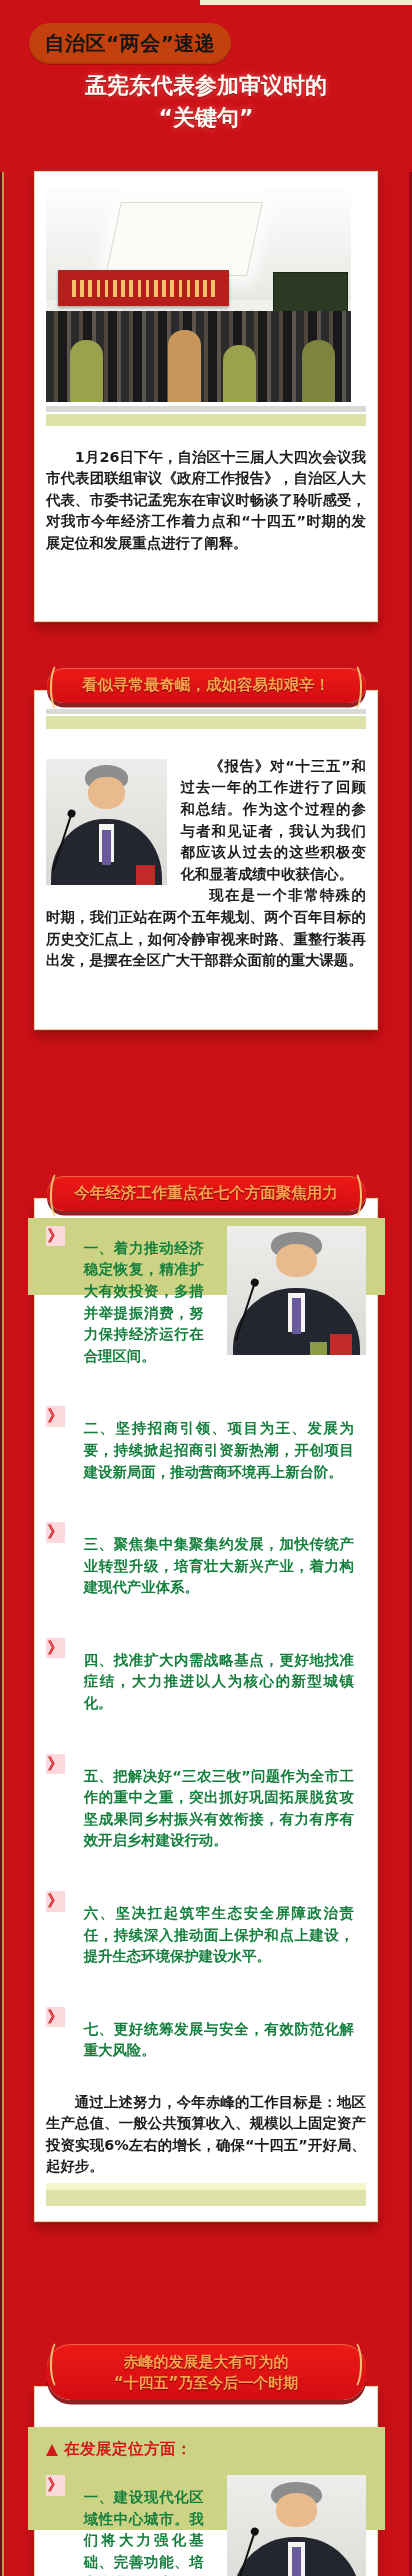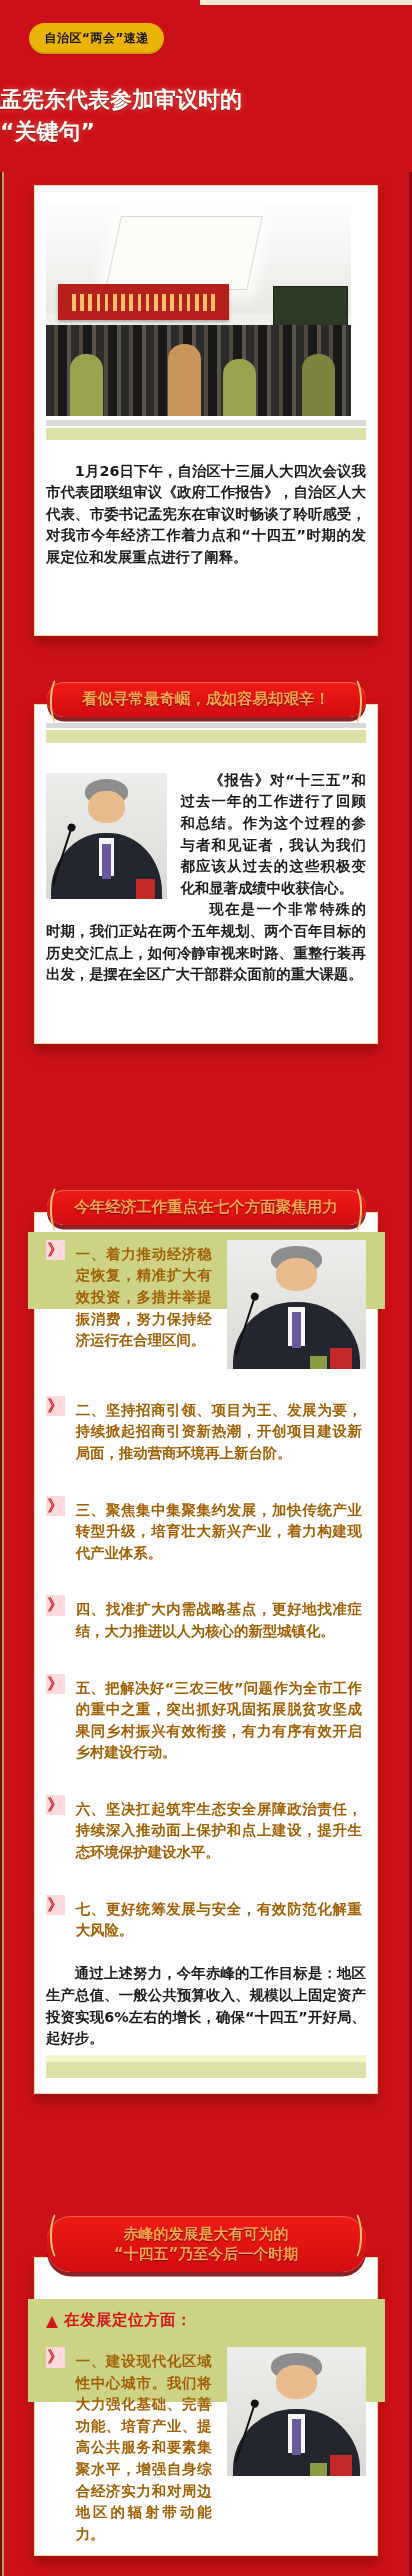--- a/index.html
+++ b/index.html
@@ -3,24 +3,24 @@
 <meta charset="utf-8">
 <style>
   html,body{margin:0;padding:0;}
   body{font-family:"DejaVu Sans",sans-serif;}
   #page{position:relative;width:412px;height:3696px;background:#cb1117;overflow:hidden;}
   .top-strip{position:absolute;top:0;right:0;width:212px;height:4.6px;background:#f3ead0;}
   .edge-left{position:absolute;left:0;top:172px;height:3491px;width:4.1px;
     background:linear-gradient(to right,#6f0d10 0,#6f0d10 2.1px,#c59a4b 2.1px,#c59a4b 3.6px,rgba(0,0,0,0) 3.6px);}
   .edge-right{position:absolute;right:0;top:172px;height:3491px;width:3.1px;background:rgba(100,8,12,.55);}
 
-  .badge{display:inline-block;margin:23px 0 0 29px;background:#eab308;color:#161616;
-    font-size:12px;font-weight:bold;padding:7.2px 15.5px;border-radius:23px;letter-spacing:0.5px;
+  .badge{display:inline-block;margin:23px 0 0 29px;background:#c2410c;color:#161616;
+    font-size:20px;font-weight:bold;padding:7.2px 15.5px;border-radius:23px;letter-spacing:0.5px;
     box-shadow:inset 0 -2.1px 0 rgba(0,0,0,.10), 0 1px 0 rgba(120,0,0,.35);}
-  .title{margin-top:30px;color:#fffdf6;font-size:22px;font-weight:bold;line-height:1.42;
+  .title{margin-top:6px;text-align:center;color:#fffdf6;font-size:22px;font-weight:bold;line-height:1.42;
     text-shadow:0 1px 1.5px rgba(120,0,0,.65),0 0 6.2px rgba(255,170,170,.55);}
 
   .card{position:relative;margin:0 auto;width:342px;background:#ffffff;border:1px solid #e6d6a6;
     box-shadow:0 0 0 1px rgba(175,70,45,.25),0 7.2px 11.3px rgba(80,0,0,.38);z-index:1;}
   .card-inner{padding:0 11px;}
   .c1{margin-top:38px;} .c1 .card-inner{padding-top:17.5px;padding-bottom:66px;}
   .c2 .card-inner{padding-top:18.5px;padding-bottom:57px;}
   .c3 .card-inner{padding-top:27px;padding-bottom:15.5px;}
   .c4 .card-inner{padding-top:52px;padding-bottom:6.2px;}
 
@@ -83,21 +83,21 @@
   .row .txt{flex:1;}
   .row .photo-col{flex:0 0 139px;}
   .row1{margin-top:0;position:relative;}
   .row1::before{content:"";position:absolute;left:-18.5px;right:-18.5px;top:-8.2px;height:77px;background:#cdd385;}
   .row1>*{position:relative;}
 
   .item{display:flex;align-items:flex-start;margin-top:27px;}
   .c4 .item{margin-top:18.5px;}
   .item .mk{flex:0 0 auto;color:#d5262b;background:#fbd9dc;font-size:15.5px;font-weight:bold;
     line-height:20.6px;padding:0 1.5px;margin-right:7.2px;}
-  .item p{margin:4px;font-size:14.4px;line-height:21.6px;color:#a16207;font-weight:600;text-align:justify;}
+  .item p{margin:12px;font-size:14.4px;line-height:21.6px;color:#15803d;font-weight:600;text-align:justify;}
 
   .sec-hdr{display:flex;align-items:center;margin:0;}
   .sec-hdr .tri{color:#d2161b;font-size:15.5px;margin-right:6.2px;}
   .sec-hdr .lbl{color:#d2161b;font-size:15.5px;font-weight:bold;letter-spacing:0.5px;}
 
   .olive-wrap{position:relative;}
   .olive-wrap::before{content:"";position:absolute;left:-18.5px;right:-18.5px;top:-11.3px;height:103px;background:#cdd385;}
   .olive-wrap>*{position:relative;}
   .closing{margin-top:17.5px;}
 </style>

